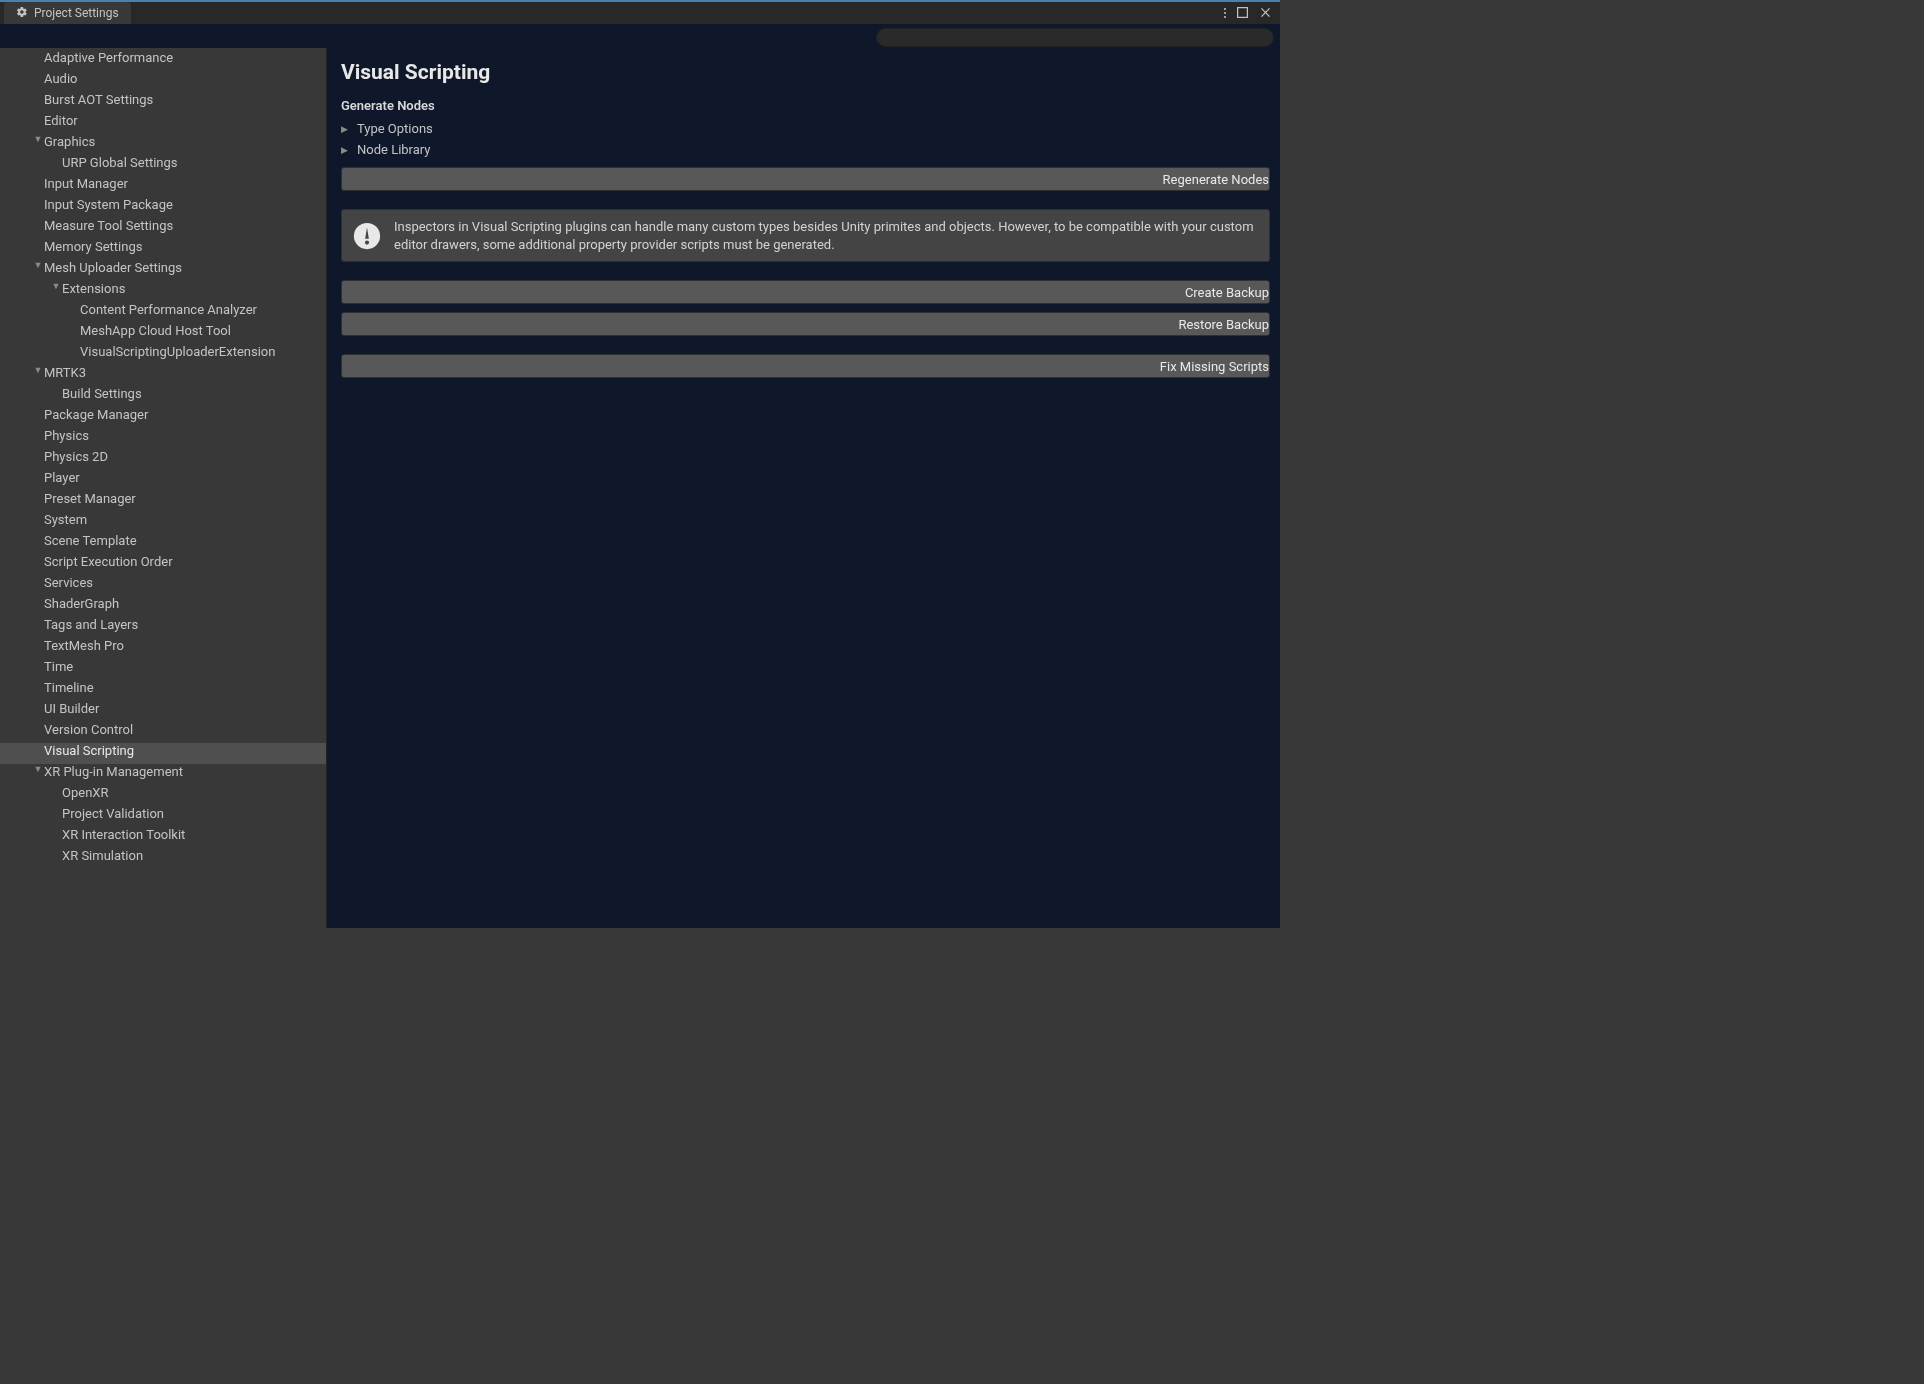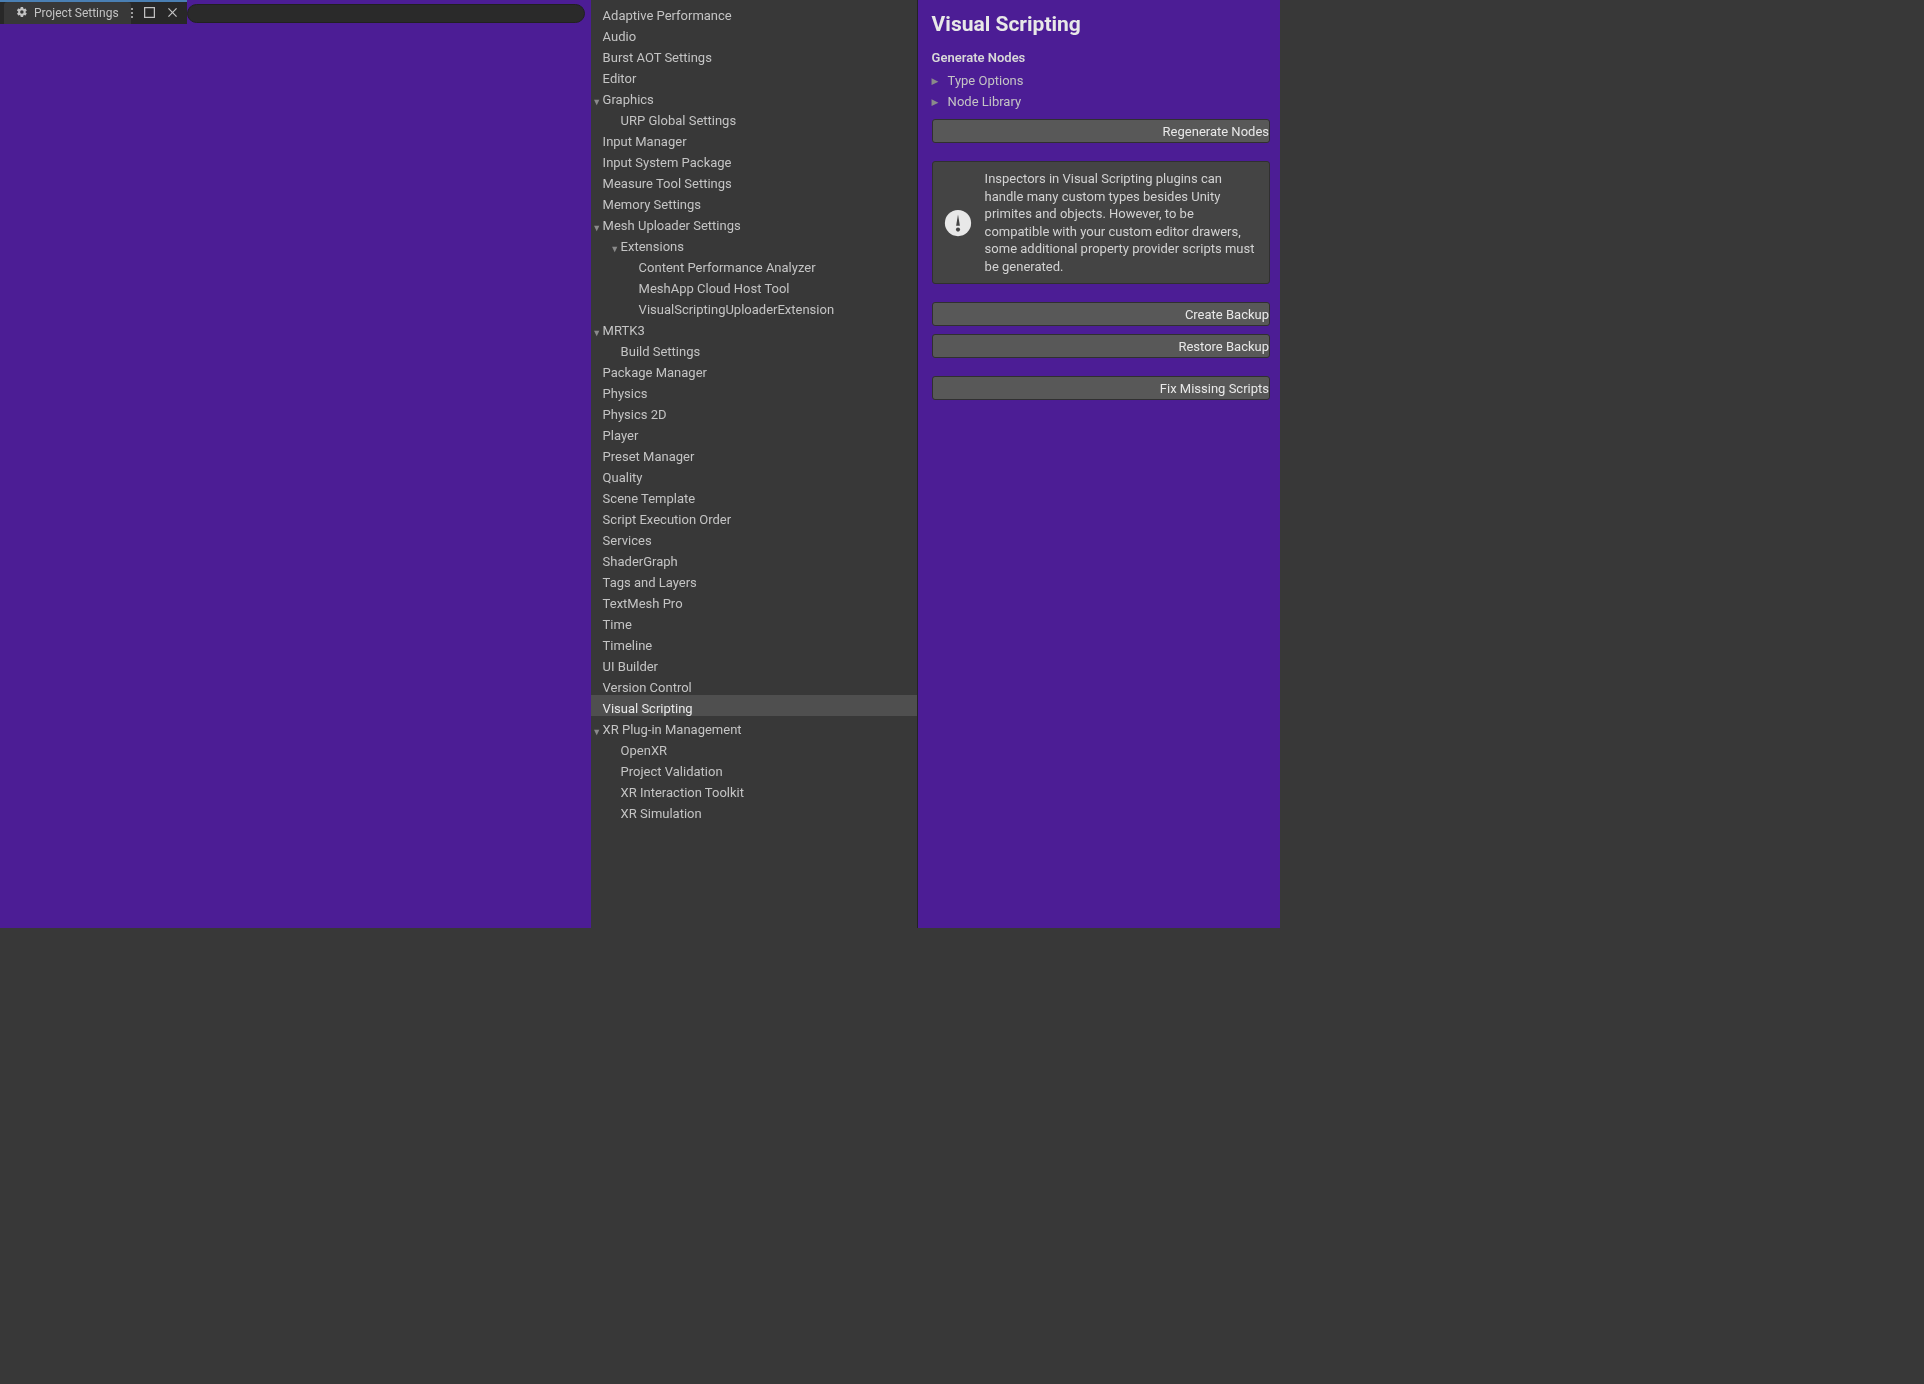--- a/index.html
+++ b/index.html
@@ -1,31 +1,31 @@
 <!DOCTYPE html>
 <html><head>
 <meta charset="utf-8">
 <style>
 * { margin: 0; padding: 0; box-sizing: border-box; font-family: -apple-system, BlinkMacSystemFont, "Segoe UI", Roboto, Arial, sans-serif; }
 body { background: #383838; color: #c4c4c4; overflow: hidden; }
-.window { width: 1280px; height: 928px; background: #4c1d95; display: flex; }
+.window { width: 1280px; height: 928px; background: #0f172a; display: flex; flex-direction: column; }
 .titlebar { height: 24px; background: #282828; display: flex; align-items: center; border-top: 2px solid #4a7fb3; }
 .tab { background: #383838; height: 22px; padding: 0 12px; display: flex; align-items: center; gap: 6px; font-size: 12px; color: #c4c4c4; border-top-left-radius: 3px; border-top-right-radius: 3px; margin-left: 4px; }
 .tab svg { width: 12px; height: 12px; fill: #c4c4c4; }
 .titlebar-right { margin-left: auto; display: flex; align-items: center; gap: 10px; padding-right: 8px; }
 .titlebar-right svg { width: 13px; height: 13px; fill: #c4c4c4; cursor: pointer; }
 .dots { display: flex; flex-direction: column; gap: 2px; }
 .dots span { width: 2px; height: 2px; background: #c4c4c4; border-radius: 50%; }
 .searchbar-row { height: 24px; display: flex; justify-content: flex-end; align-items: center; padding-right: 6px; }
 .search-input { width: 398px; height: 19px; background: #2a2a2a; border: 1px solid #212121; border-radius: 10px; color: #c4c4c4; padding: 0 8px 0 24px; font-size: 11px; outline: none; position: relative; }
 .search-wrap { position: relative; }
 .search-wrap svg { position: absolute; left: 7px; top: 50%; transform: translateY(-50%); width: 11px; height: 11px; fill: #9a9a9a; }
 .body { flex: 1; display: flex; overflow: hidden; }
 .sidebar { width: 327px; background: #383838; border-right: 1px solid #232323; overflow-y: auto; padding: 2px 0; }
-.nav-item { display: flex; align-items: flex-end; height: 21px; font-size: 13px; color: #c4c4c4; cursor: pointer; padding-right: 8px; white-space: nowrap; }
+.nav-item { display: flex; align-items: flex-start; height: 21px; font-size: 13px; color: #c4c4c4; cursor: pointer; padding-right: 8px; white-space: nowrap; padding-left: 32px; }
 .nav-item.selected { background: #4f4f4f; color: #e8e8e8; }
 .nav-item .indent { display: inline-block; }
 .nav-item .arrow { width: 12px; display: inline-flex; justify-content: center; font-size: 9px; color: #8a8a8a; }
 .nav-item .noarrow { width: 12px; display: inline-block; }
 .content { flex: 1; padding: 10px 10px 10px 14px; overflow-y: auto; }
 .page-title { font-size: 21px; font-weight: 700; color: #e8e8e8; margin: 2px 0 14px 0; }
 .section-header { font-size: 13px; font-weight: 600; color: #d8d8d8; margin: 10px 0 8px 0; }
 .foldout { display: flex; align-items: center; gap: 6px; font-size: 13px; color: #c4c4c4; margin: 6px 0; cursor: pointer; }
 .foldout .arrow { font-size: 9px; color: #8a8a8a; width: 10px; }
 .btn { width: 100%; height: 24px; background: #585858; border: 1px solid #303030; border-radius: 3px; color: #e8e8e8; font-size: 13px; cursor: pointer; margin: 4px 0; text-align: right; }
@@ -183,21 +183,21 @@
           <span>Player</span>
         </div>
         <div class="nav-item">
           <span class="indent" style="width: 0px;"></span>
           <span class="noarrow"></span>
           <span>Preset Manager</span>
         </div>
         <div class="nav-item">
           <span class="indent" style="width: 0px;"></span>
           <span class="noarrow"></span>
-          <span>Quality</span>
+          <span>System</span>
         </div>
         <div class="nav-item">
           <span class="indent" style="width: 0px;"></span>
           <span class="noarrow"></span>
           <span>Scene Template</span>
         </div>
         <div class="nav-item">
           <span class="indent" style="width: 0px;"></span>
           <span class="noarrow"></span>
           <span>Script Execution Order</span>

